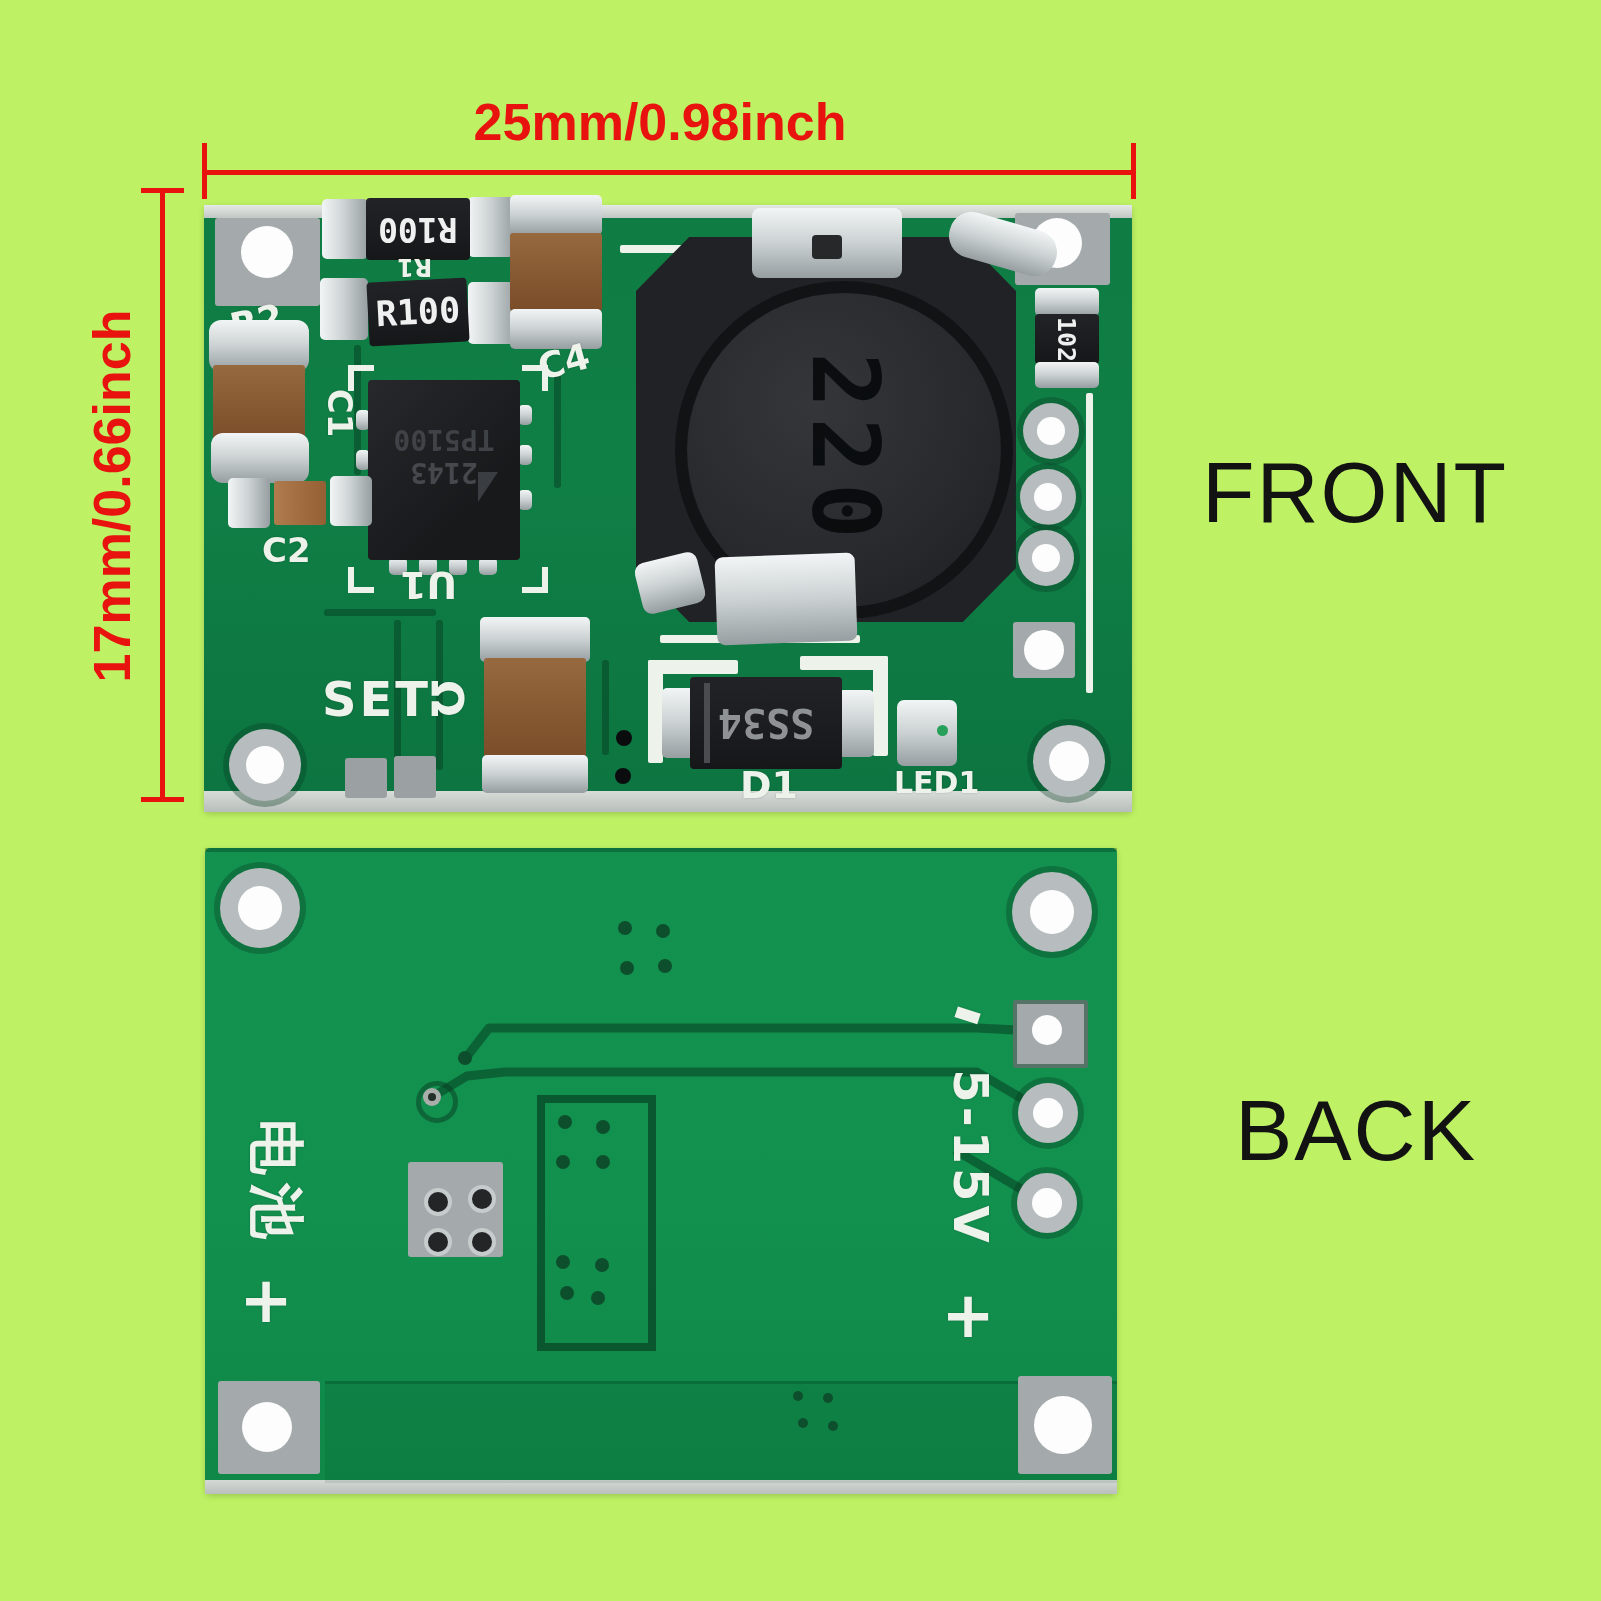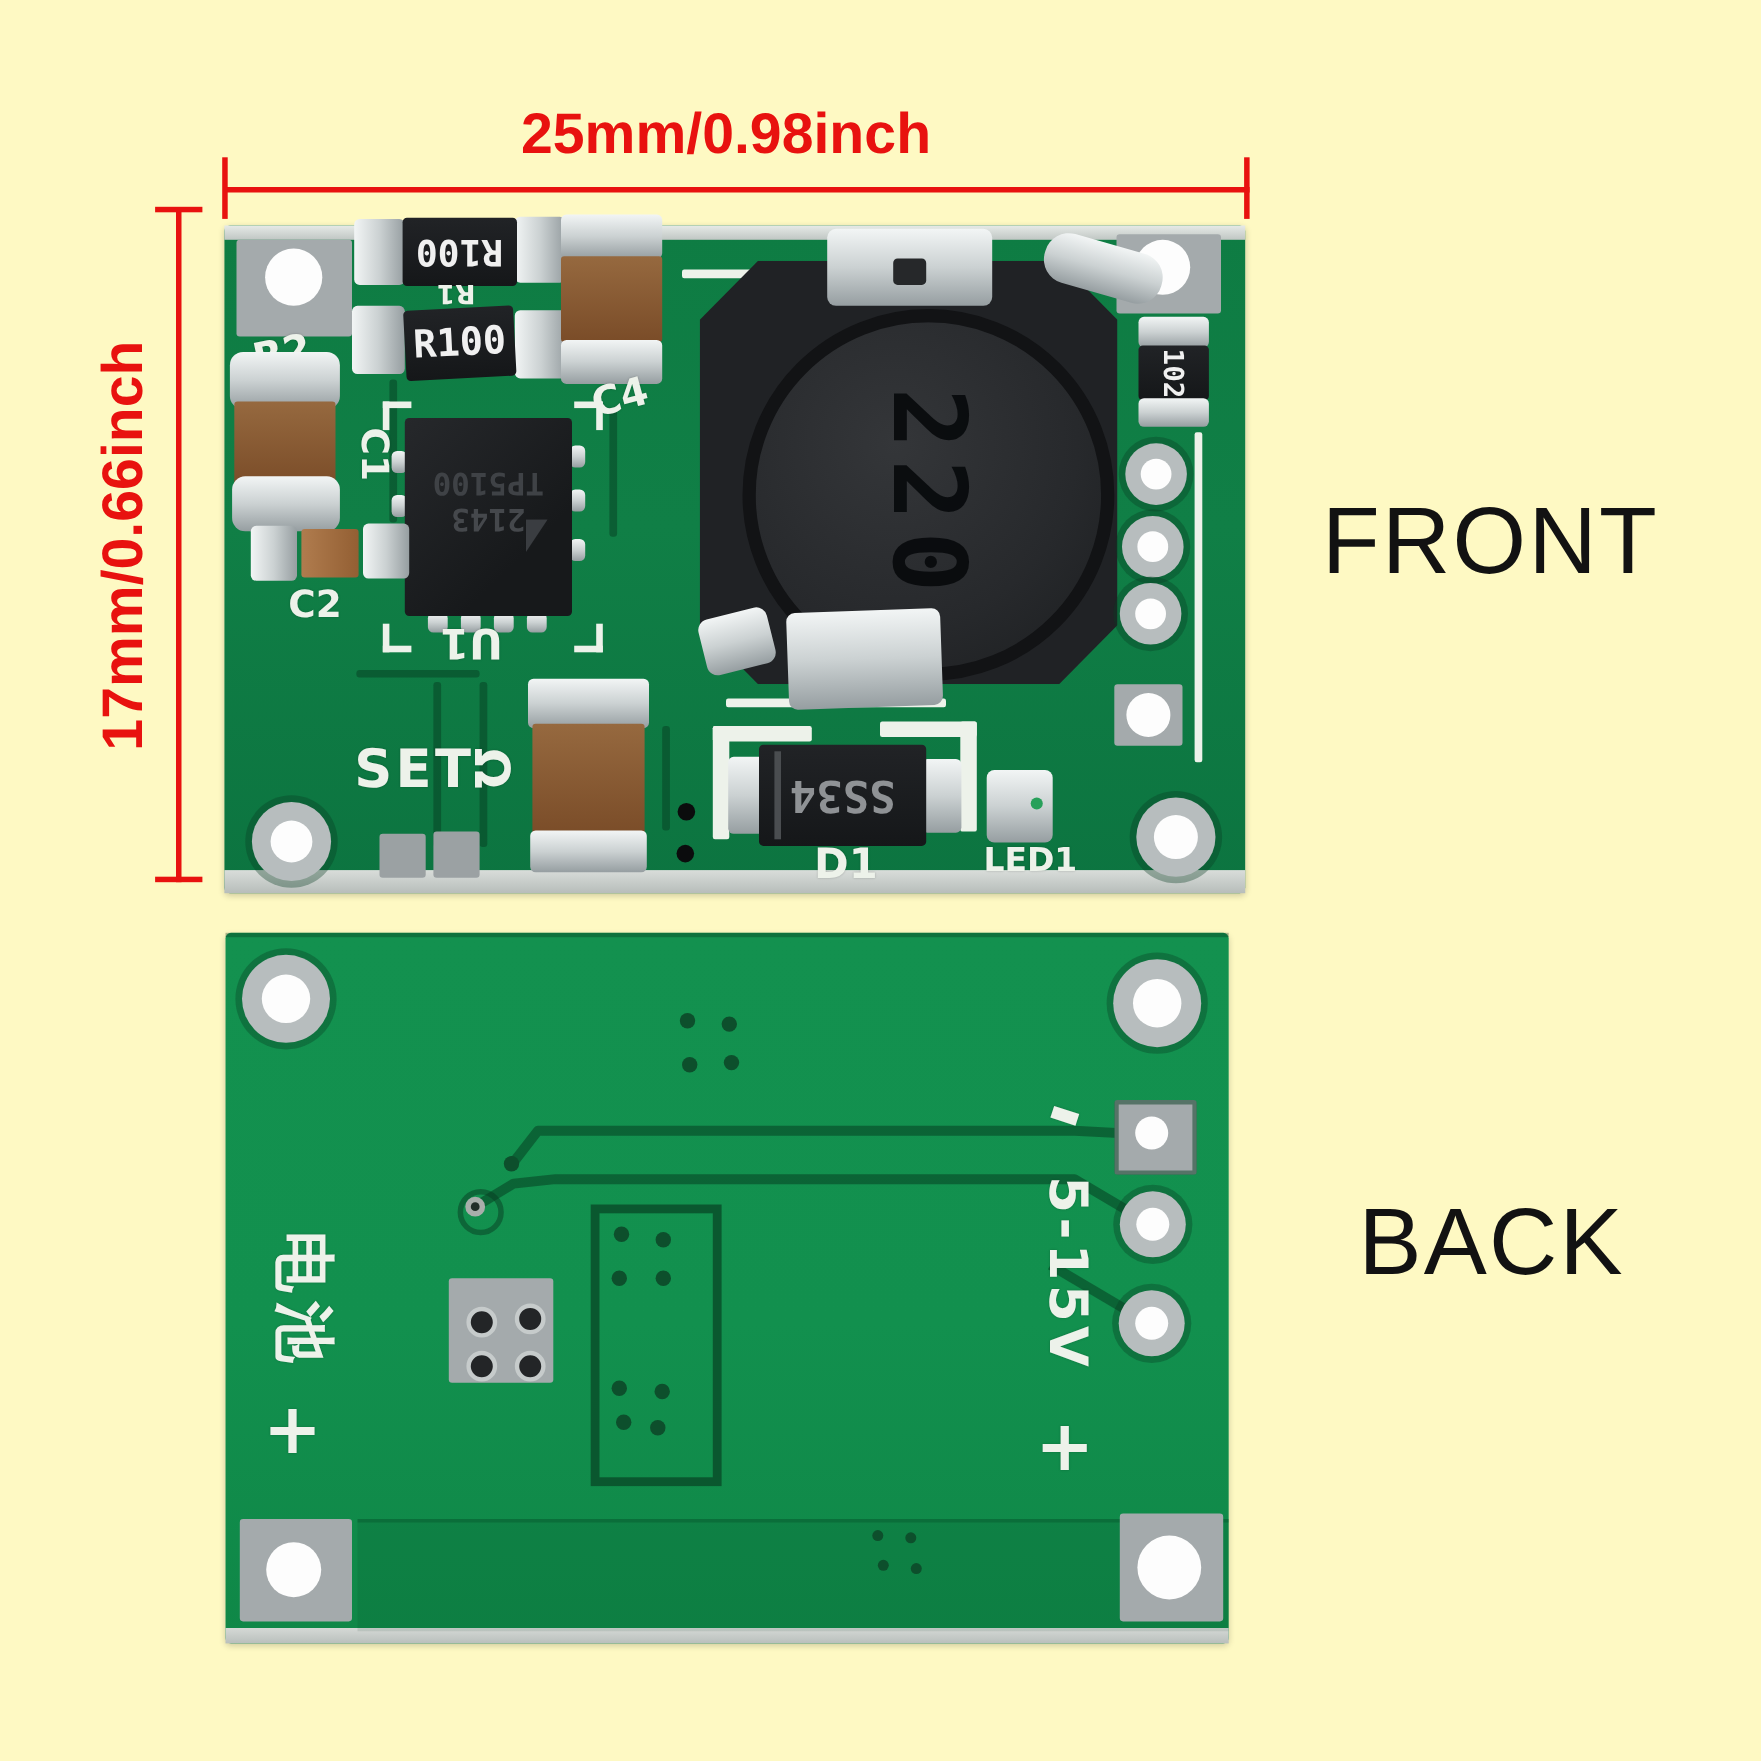--- a/index.html
+++ b/index.html
@@ -1,16 +1,16 @@
 <!DOCTYPE html>
 <html><head>
 <meta charset="utf-8">
 <style>
   html,body{margin:0;padding:0;background:#fff}
-  #stage{position:relative;width:1601px;height:1601px;background:#fef9c3;
+  #stage{position:relative;width:1601px;height:1601px;background:#bef264;
          font-family:"Liberation Sans",sans-serif;overflow:hidden}
   .ab{position:absolute}
   .ctr{display:flex;align-items:center;justify-content:center}
   .dim{background:#e8120f}
   .dim-label{position:absolute;color:#e8120f;font-size:52px;font-weight:bold;white-space:nowrap;
              font-family:"Liberation Sans",sans-serif}
   .side-label{position:absolute;color:#121212;font-size:86px;letter-spacing:2px;
               font-family:"Liberation Sans",sans-serif}
   .board{position:absolute;border-radius:5px;box-shadow:0 2px 6px rgba(0,0,0,.18)}
   .fb{background:linear-gradient(180deg,#0e7c43,#107f46 45%,#0c7440)}

